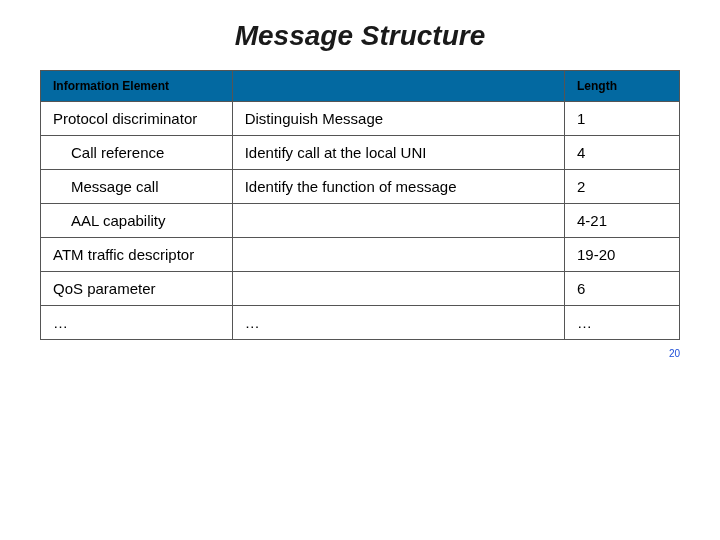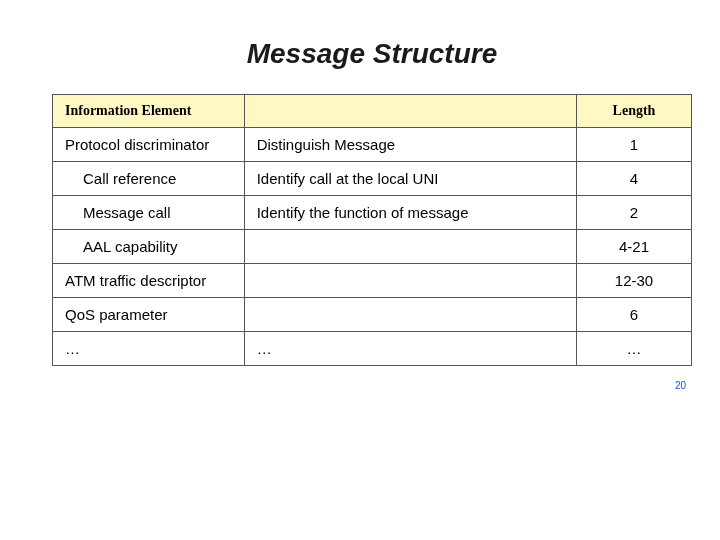--- a/index.html
+++ b/index.html
@@ -1,15 +1,15 @@
 <!DOCTYPE html>
 <html><head>
   <meta charset="utf-8">
   <style>
-    * { box-sizing: border-box; margin: 6px; padding: 0; }
+    * { box-sizing: border-box; margin: 0; padding: 0; }
     body {
       width: 720px;
       height: 540px;
       background: #fff;
       font-family: Arial, sans-serif;
       display: flex;
       flex-direction: column;
       align-items: center;
       justify-content: flex-start;
       padding: 20px 40px 10px 40px;
@@ -28,26 +28,25 @@
     }
     table, th, td {
       border: 1px solid #555;
     }
     td {
       padding: 8px 12px;
       vertical-align: middle;
     }
     .col-element { width: 30%; }
     .col-desc { width: 52%; }
-    .col-length { width: 18%; text-align: center; }
+    .col-length { width: 18%; }
     .header-row td {
       font-weight: bold;
-      background: #fef9c3;
-      font-size: 14px;
-      font-family: Liberation Serif, serif;
+      background: #0369a1;
+      font-size: 12px;
     }
     .row-indent td:first-child {
       padding-left: 30px;
     }
     .page-num {
       align-self: flex-end;
       margin-top: 8px;
       font-size: 10px;
       color: #1d4ed8;
     }
@@ -82,21 +81,21 @@
         <td class="col-length">2</td>
       </tr>
       <tr class="row-indent">
         <td class="col-element">AAL capability</td>
         <td class="col-desc"></td>
         <td class="col-length">4-21</td>
       </tr>
       <tr>
         <td class="col-element">ATM traffic descriptor</td>
         <td class="col-desc"></td>
-        <td class="col-length">12-30</td>
+        <td class="col-length">19-20</td>
       </tr>
       <tr>
         <td class="col-element">QoS parameter</td>
         <td class="col-desc"></td>
         <td class="col-length">6</td>
       </tr>
       <tr>
         <td class="col-element">…</td>
         <td class="col-desc">…</td>
         <td class="col-length">…</td>

